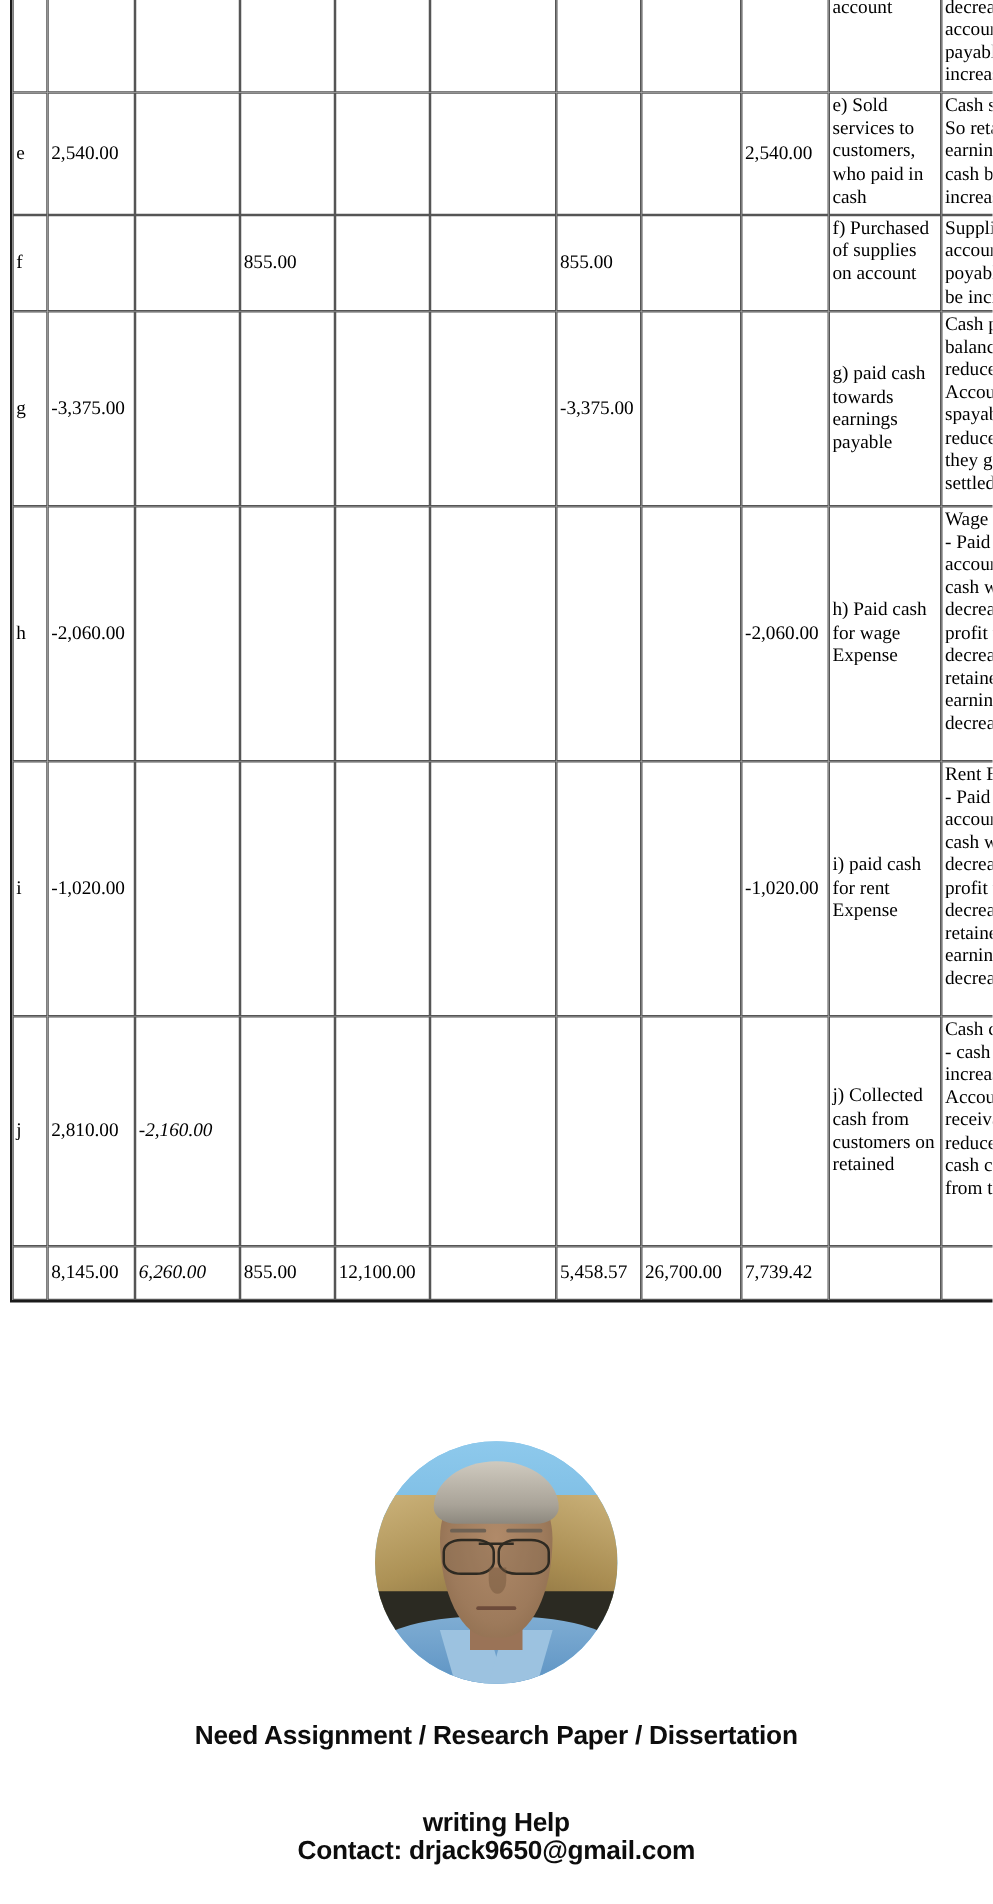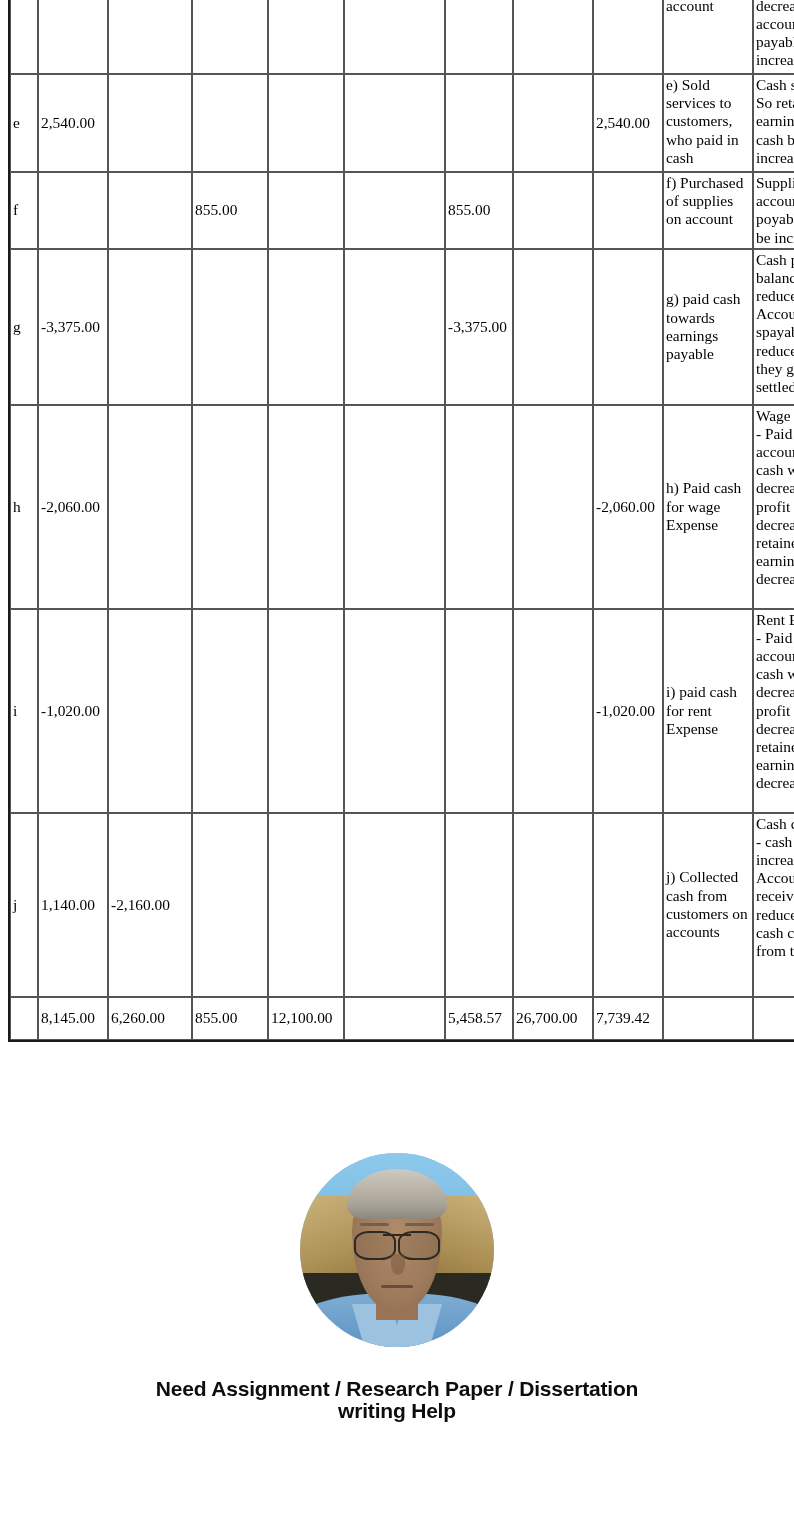--- a/index.html
+++ b/index.html
@@ -37,21 +37,21 @@
     font-size: 15.4px;
     line-height: 1.18;
     vertical-align: middle;
     background: #ffffff;
     word-wrap: break-word;
     overflow-wrap: break-word;
     hyphens: none;
   }
   td.c-letter   { width: 22px;  vertical-align: middle; }
   td.c-cash     { width: 64px;  }
-  td.c-ar       { width: 78px;  }
+  td.c-ar       { width: 78px; font-style: italic;  }
   td.c-supp     { width: 70px;  }
   td.c-equip    { width: 70px;  }
   td.c-blankcol { width: 95px;  }
   td.c-ap       { width: 62px;  }
   td.c-notes    { width: 74px;  }
   td.c-cs       { width: 64px;  }
   td.c-desc     { width: 84px;  vertical-align: middle; }
   td.c-expl     { width: 91px;  vertical-align: top; }
 
   tr.r-d td { height: 166px; }
@@ -171,21 +171,21 @@
   #promo-text {
     margin-top: 31px;
     font-family: "Liberation Sans", "DejaVu Sans", sans-serif;
     font-weight: bold;
     font-size: 21px;
     line-height: 1.03;
     letter-spacing: -0.2px;
     color: #0d0d0d;
     padding: 0 14px;
   }
-  #promo-text .line2 { display: block; }
+  #promo-text .line2 { display: block; margin-top: 48px; }
   #promo-text .line3 { display: block; margin-top: 1px; }
 </style>
 </head>
 <body>
 
 <div id="worksheet-wrap">
   <table class="worksheet">
     <tbody>
 
       <tr class="r-d">
@@ -267,29 +267,29 @@
         <td class="c-blankcol"></td>
         <td class="c-ap"></td>
         <td class="c-notes"></td>
         <td class="c-cs">-1,020.00</td>
         <td class="c-desc">i) paid cash for rent Expense</td>
         <td class="c-expl">Rent Expense - Paid on account. So cash will decrease and profit will decrease so retained earnings decreased</td>
       </tr>
 
       <tr class="r-j">
         <td class="c-letter">j</td>
-        <td class="c-cash">1,140.00</td>
+        <td class="c-cash">2,810.00</td>
         <td class="c-ar">-2,160.00</td>
         <td class="c-supp"></td>
         <td class="c-equip"></td>
         <td class="c-blankcol"></td>
         <td class="c-ap"></td>
         <td class="c-notes"></td>
         <td class="c-cs"></td>
-        <td class="c-desc">j) Collected cash from customers on accounts</td>
+        <td class="c-desc">j) Collected cash from customers on retained</td>
         <td class="c-expl">Cash collected - cash balance increased. Accounts receivable reduced as cash collected from them</td>
       </tr>
 
       <tr class="r-total">
         <td class="c-letter"></td>
         <td class="c-cash">8,145.00</td>
         <td class="c-ar">6,260.00</td>
         <td class="c-supp">855.00</td>
         <td class="c-equip">12,100.00</td>
         <td class="c-blankcol"></td>
@@ -325,15 +325,16 @@
       <div class="lens r"></div>
     </div>
     <div class="bridge"></div>
     <div class="nose"></div>
     <div class="mouth"></div>
   </div>
 
   <div id="promo-text">
     <span class="line1">Need Assignment / Research Paper / Dissertation</span>
     <span class="line2">writing Help</span>
+    <span class="line3">Contact: drjack9650@gmail.com</span>
   </div>
 
 </div>
 
 </body></html>

